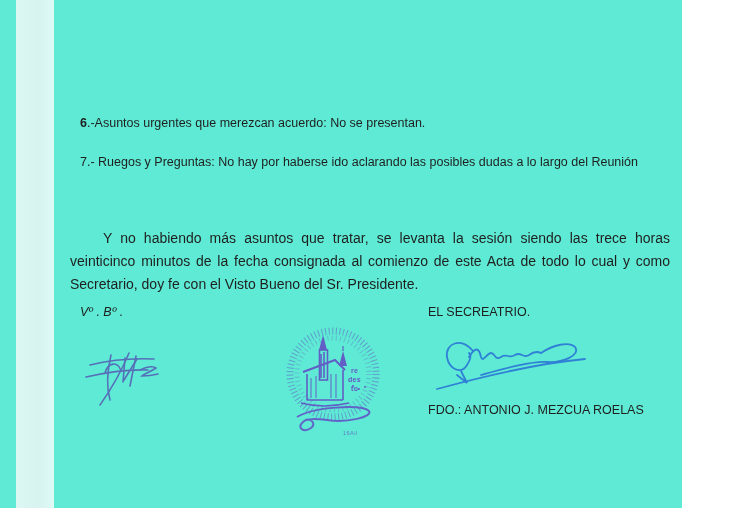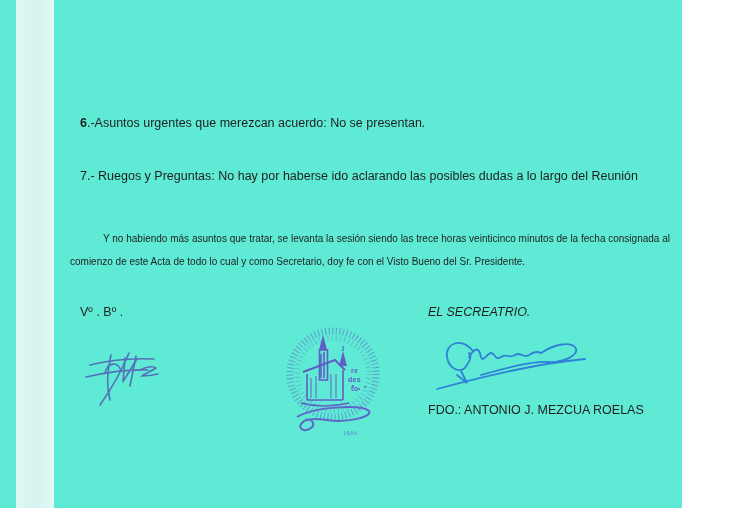--- a/index.html
+++ b/index.html
@@ -23,46 +23,46 @@
     position:absolute;
     font-size:12.5px;
     line-height:15px;
     white-space:nowrap;
     color:var(--ink,#1f1f1f);
   }
   .bold{font-weight:bold;}
   .closing{
     position:absolute;
     left:70px;top:227px;width:600px;
-    font-size:10px;line-height:23px;
+    font-size:14px;line-height:23px;
     text-align:justify;
     text-indent:33px;
     white-space:normal;
     color:var(--ink,#1f1f1f);
   }
   svg{position:absolute;overflow:visible;}
   .stamp-text{font-weight:bold;letter-spacing:.3px;}
 </style>
 </head>
 <body>
 
 <div class="page">
 
   <div class="page-edge"></div>
 
   <div class="tline" style="left:80px;top:116px;">
     <span class="bold">6</span><span>.-Asuntos urgentes que merezcan acuerdo: No se presentan.</span>
   </div>
 
-  <div class="tline" style="left:80px;top:169px;">7.- Ruegos y Preguntas: No hay por haberse ido aclarando las posibles dudas a lo largo del Reunión</div>
+  <div class="tline" style="left:80px;top:155px;">7.- Ruegos y Preguntas: No hay por haberse ido aclarando las posibles dudas a lo largo del Reunión</div>
 
   <div class="closing">Y no habiendo más asuntos que tratar, se levanta la sesión siendo las trece horas veinticinco minutos de la fecha consignada al comienzo de este Acta de todo lo cual y como Secretario, doy fe con el Visto Bueno del Sr. Presidente.</div>
 
-  <div class="tline" style="left:80px;top:305px;">Vº . Bº .</div>
-  <div class="tline" style="left:428px;top:305px;font-style:italic;">EL SECREATRIO.</div>
+  <div class="tline" style="left:80px;top:305px;font-style:italic;">Vº . Bº .</div>
+  <div class="tline" style="left:428px;top:305px;">EL SECREATRIO.</div>
 
 
   <svg style="left:80px;top:350px;" width="95" height="58" viewBox="0 0 95 58">
     <g fill="none" stroke="var(--sigp,#5566b6)" stroke-width="1.6" stroke-linecap="round" opacity="0.92">
       <path d="M10 15 C30 10 52 8 74 9"></path>
       <path d="M6 27 C28 22 48 19 68 20"></path>
       <path d="M25 23 C28 12 38 11 41 21"></path>
       <path d="M45 8 L43 32"></path>
       <path d="M56 6 L50 36"></path>
       <path d="M44 30 L57 9"></path>

